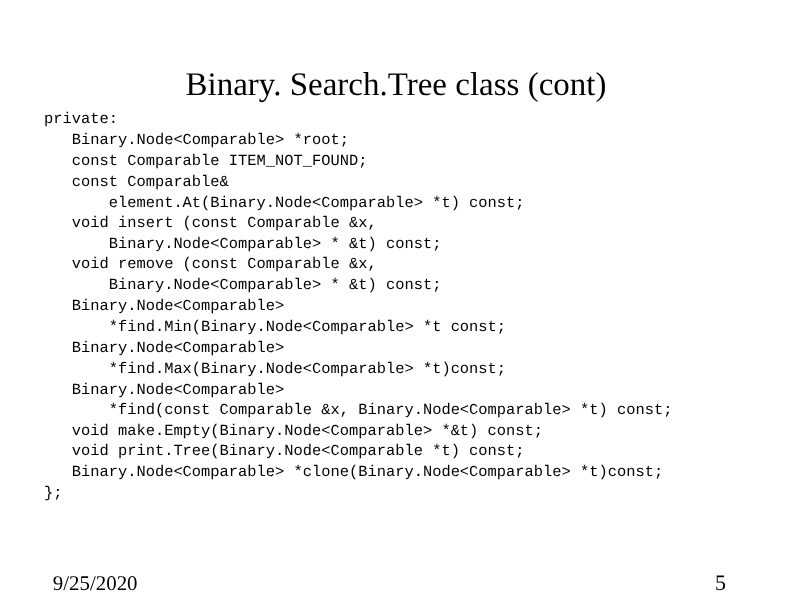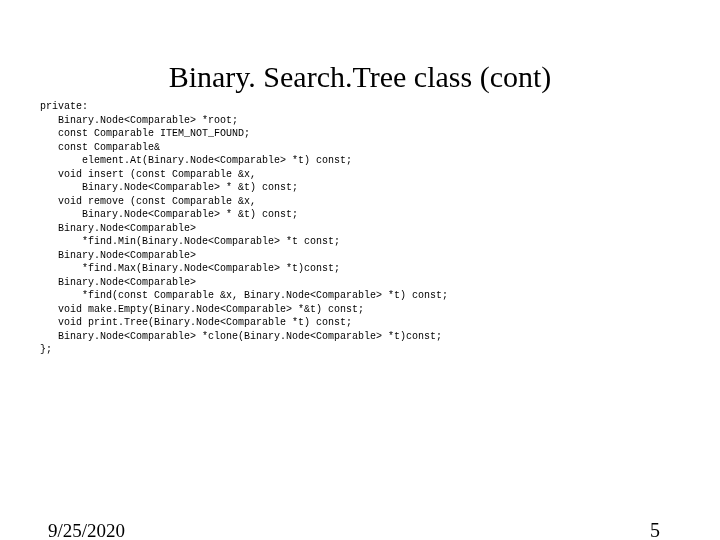--- a/index.html
+++ b/index.html
@@ -27,21 +27,21 @@
     text-align: center;
     font-size: 30px;
     font-weight: normal;
   }
   .code {
     position: absolute;
     top: 68px;
     left: 40px;
     right: 40px;
     font-family: "Courier New", Courier, monospace;
-    font-size: 10px;
+    font-size: 14px;
     line-height: 1.35;
     white-space: pre;
   }
   .footer-date {
     position: absolute;
     left: 48px;
     bottom: 30px;
     font-size: 19px;
   }
   .footer-page {

